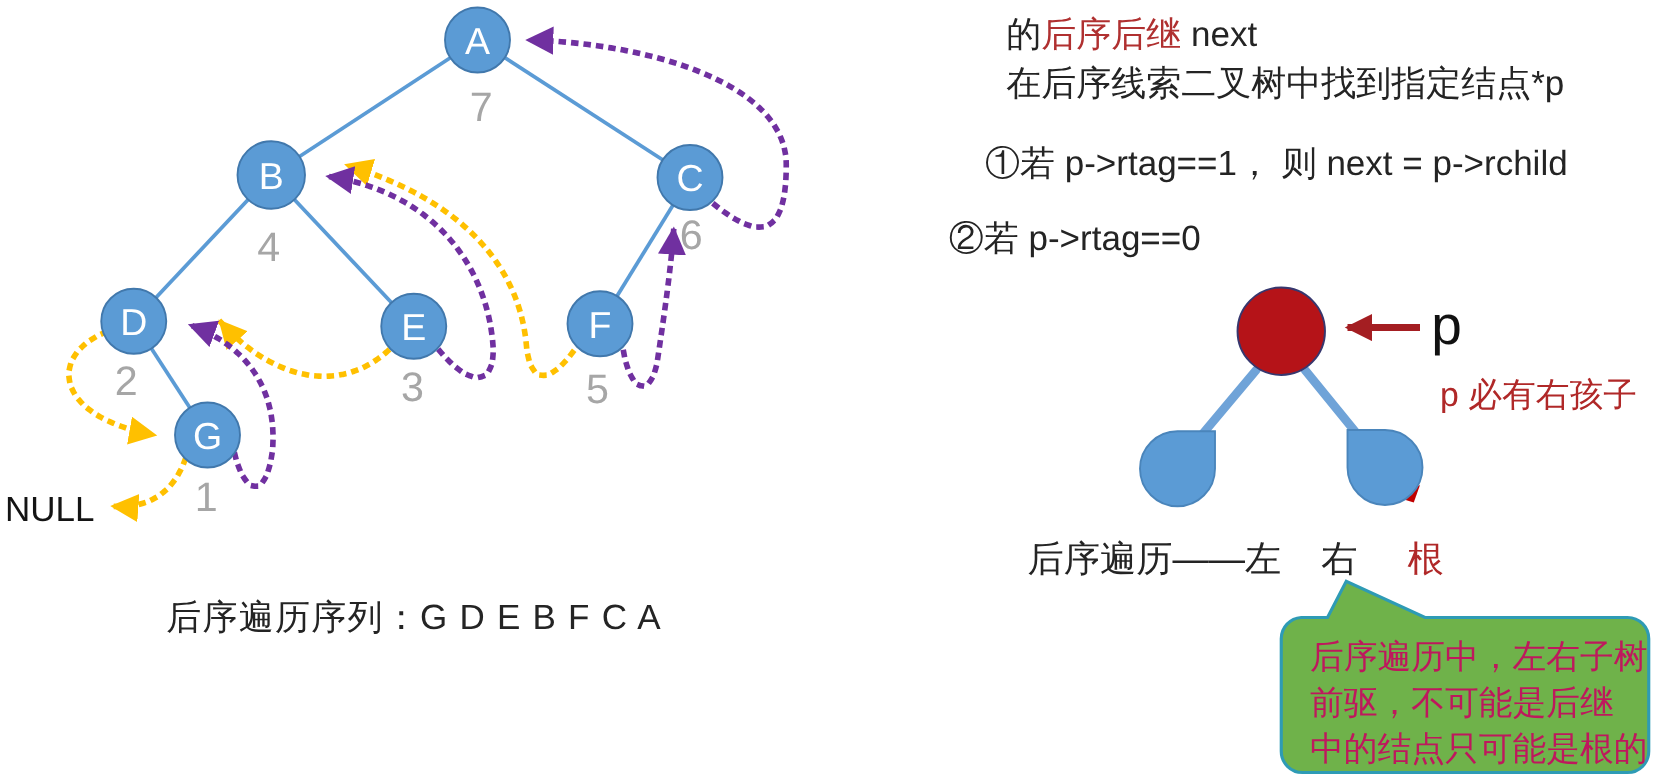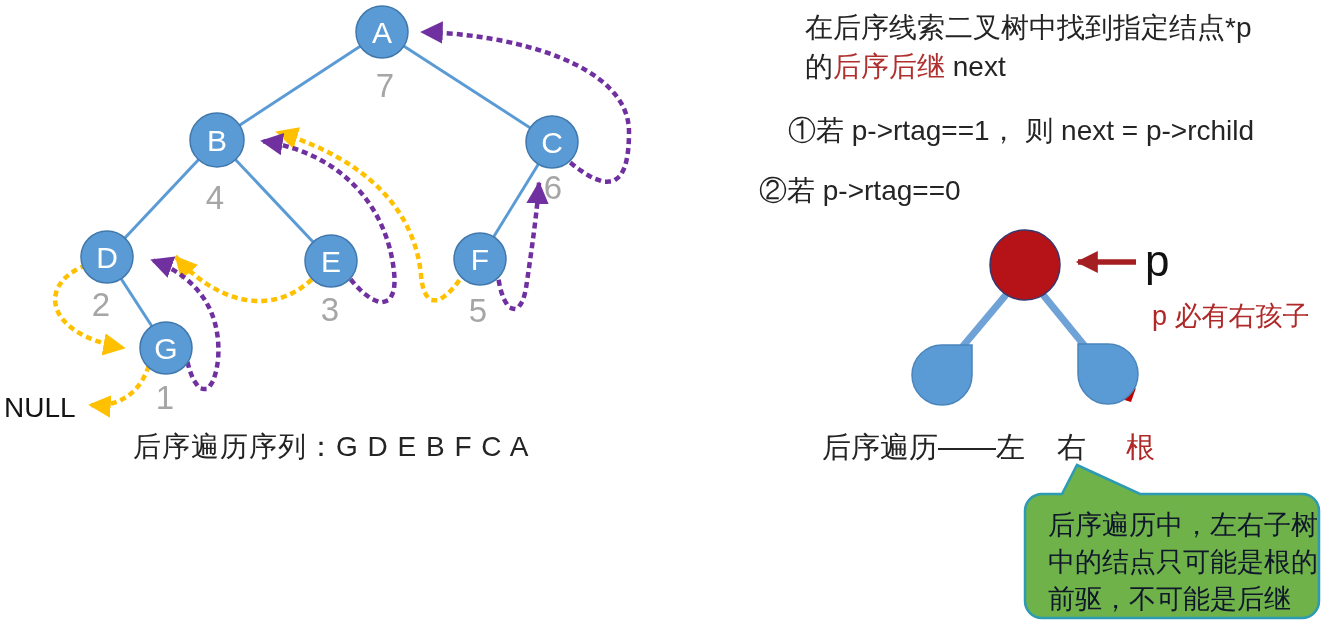--- a/index.html
+++ b/index.html
@@ -5,32 +5,32 @@
   html,body{margin:0;padding:0;background:#ffffff;}
   body{font-family:"Liberation Sans", sans-serif;}
   #stage{position:relative;width:1332px;height:624px;background:#ffffff;overflow:hidden;}
   #vector-layer{position:absolute;left:0;top:0;width:1332px;height:624px;}
 
   .node-label{font-family:"Liberation Sans",sans-serif;font-size:30px;fill:#ffffff;}
   .order-num{font-family:"Liberation Sans",sans-serif;font-size:33px;fill:#a6a6a6;}
   .null-text{font-family:"Liberation Sans",sans-serif;font-size:28px;fill:#141414;font-weight:500;}
 
   .txt{position:absolute;color:#242424;white-space:nowrap;}
-  .tree-caption{left:133px;top:428px;font-size:28px;letter-spacing:1px;}
+  .tree-caption{left:133px;top:475px;font-size:28px;letter-spacing:1px;}
   .panel-title{left:805px;top:8px;font-size:28px;line-height:39px;}
   .red-inline{color:#b03030;}
   .case-line1{left:788px;top:112px;font-size:28px;}
   .case-line2{left:759px;top:172px;font-size:28px;}
   .p-label{left:1145px;top:236px;font-size:44px;color:#111111;}
   .p-note{left:1152px;top:298px;font-size:27px;color:#b02828;}
   .postorder-line{left:822px;top:428px;font-size:29px;}
   .po-mid{margin-left:32px;}
   .po-root{margin-left:40px;color:#b02828;}
 
-  .bubble-text{position:absolute;left:1048px;top:507px;font-size:27px;line-height:37px;color:#0f172a;}
+  .bubble-text{position:absolute;left:1048px;top:507px;font-size:27px;line-height:37px;color:#be185d;}
 </style>
 </head>
 <body>
 
 <div id="stage">
 
   <svg id="vector-layer" viewBox="0 0 1332 624" xmlns="http://www.w3.org/2000/svg">
     <defs>
       <marker id="arrow-y" markerWidth="6" markerHeight="6" refX="4.6" refY="2.5" orient="auto" markerUnits="strokeWidth">
         <path d="M0,0 L5,2.5 L0,5 Z" fill="#ffc000"></path>
@@ -106,33 +106,33 @@
       <circle cx="1025" cy="265" r="35" fill="#b51318" stroke="#37376e" stroke-width="1.5"></circle>
       <line x1="1136" y1="262" x2="1078" y2="262" stroke="#a41e22" stroke-width="5.5" marker-end="url(#arrow-r)"></line>
     </g>
 
     <path d="M 1041 494 L 1062 494 L 1077 465 L 1140 494 L 1302 494 A 17 17 0 0 1 1319 511 L 1319 601 A 17 17 0 0 1 1302 618 L 1042 618 A 17 17 0 0 1 1025 601 L 1025 511 A 17 17 0 0 1 1041 494 Z" fill="#6fb24a" stroke="#2e9bb5" stroke-width="2.5"></path>
   </svg>
 
   <div class="txt tree-caption">后序遍历序列：G D E B F C A</div>
 
   <div class="txt panel-title">
+    <div><span>的</span><span class="red-inline">后序后继</span><span> next</span></div>
     <div>在后序线索二叉树中找到指定结点*p</div>
-    <div><span>的</span><span class="red-inline">后序后继</span><span> next</span></div>
   </div>
 
   <div class="txt case-line1">①若 p-&gt;rtag==1， 则 next = p-&gt;rchild</div>
   <div class="txt case-line2">②若 p-&gt;rtag==0</div>
 
   <div class="txt p-label">p</div>
   <div class="txt p-note">p 必有右孩子</div>
 
   <div class="txt postorder-line">
     <span>后序遍历——左</span><span class="po-mid">右</span><span class="po-root">根</span>
   </div>
 
   <div class="bubble-text">
     <div>后序遍历中，左右子树</div>
+    <div>前驱，不可能是后继</div>
     <div>中的结点只可能是根的</div>
-    <div>前驱，不可能是后继</div>
   </div>
 
 </div>
 
 </body></html>

